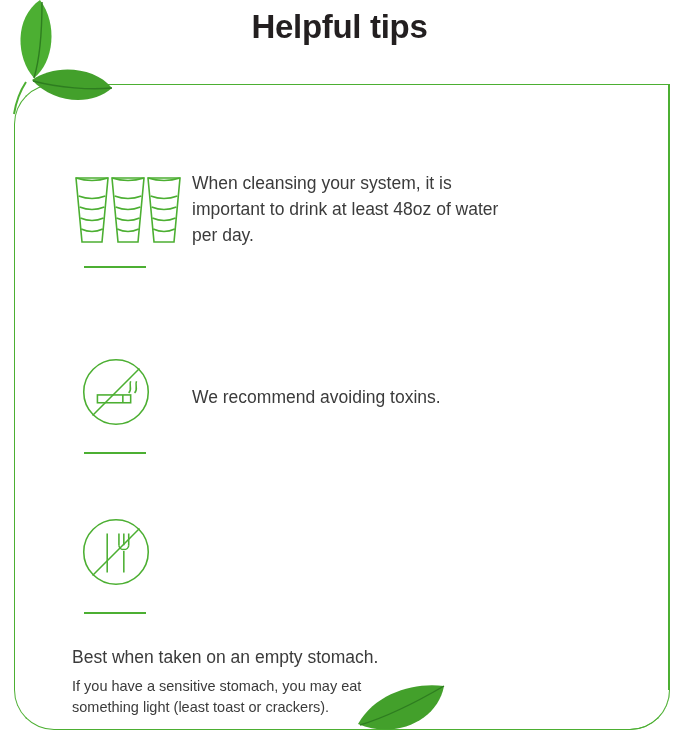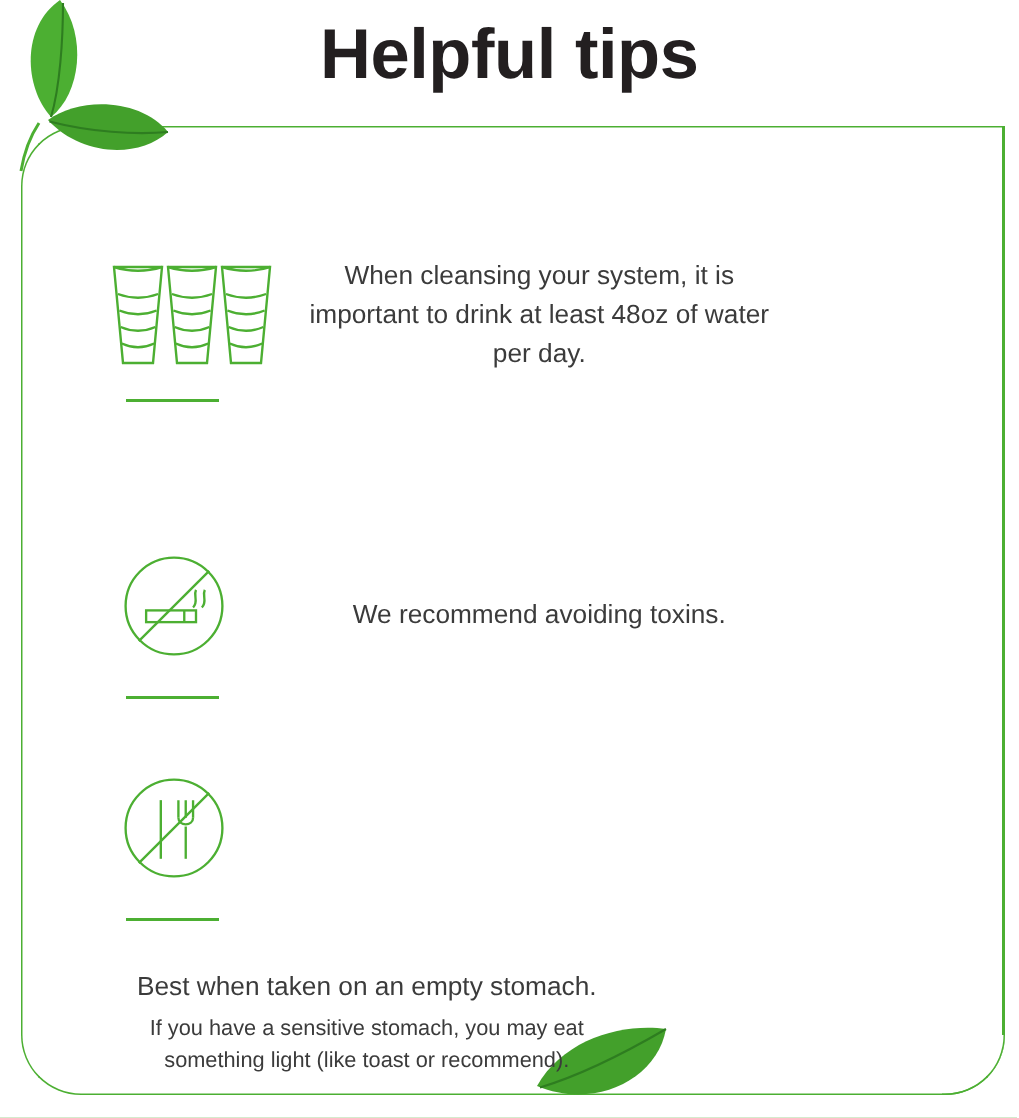--- a/index.html
+++ b/index.html
@@ -16,21 +16,21 @@
     overflow: hidden;
   }
 
   
   .page-title {
     position: absolute;
     top: 8px;
     left: 0;
     width: 679px;
     text-align: center;
-    font-size: 47px;
+    font-size: 33px;
     font-weight: bold;
     letter-spacing: -0.3px;
     color: #231f20;
   }
 
   
   .frame {
     position: absolute;
     left: 14px;
     top: 84px;
@@ -82,24 +82,23 @@
     height: 70px;
   }
 
   
   .tip {
     position: absolute;
     left: 72px;
     width: 560px;
     display: flex;
     align-items: flex-start;
-    text-align: center;
   }
   .tip-1 { top: 166px; }
-  .tip-2 { top: 360px; }
+  .tip-2 { top: 348px; }
   .tip-3 { top: 508px; flex-direction: column; }
 
   .tip-icon-wrap {
     width: 120px;
     flex: 0 0 120px;
     display: flex;
     flex-direction: column;
     align-items: flex-start;
   }
   .tip-icon {
@@ -229,15 +228,15 @@
           <path d="M48 26 L48 38 M53 26 L53 38 M58 26 L58 38"></path>
           <path d="M48 38 C48 44 58 44 58 38"></path>
           <line x1="53" y1="44" x2="53" y2="66"></line>
         </g>
       </svg>
     </div>
     <div class="tip-rule"></div>
   </div>
   <div class="tip-body">
     <div class="tip-text">Best when taken on an empty stomach.</div>
-    <div class="tip-sub">If you have a sensitive stomach, you may eat something light (like toast or recommend).</div>
+    <div class="tip-sub">If you have a sensitive stomach, you may eat something light (least toast or crackers).</div>
   </div>
 </div>
 
 </body></html>

